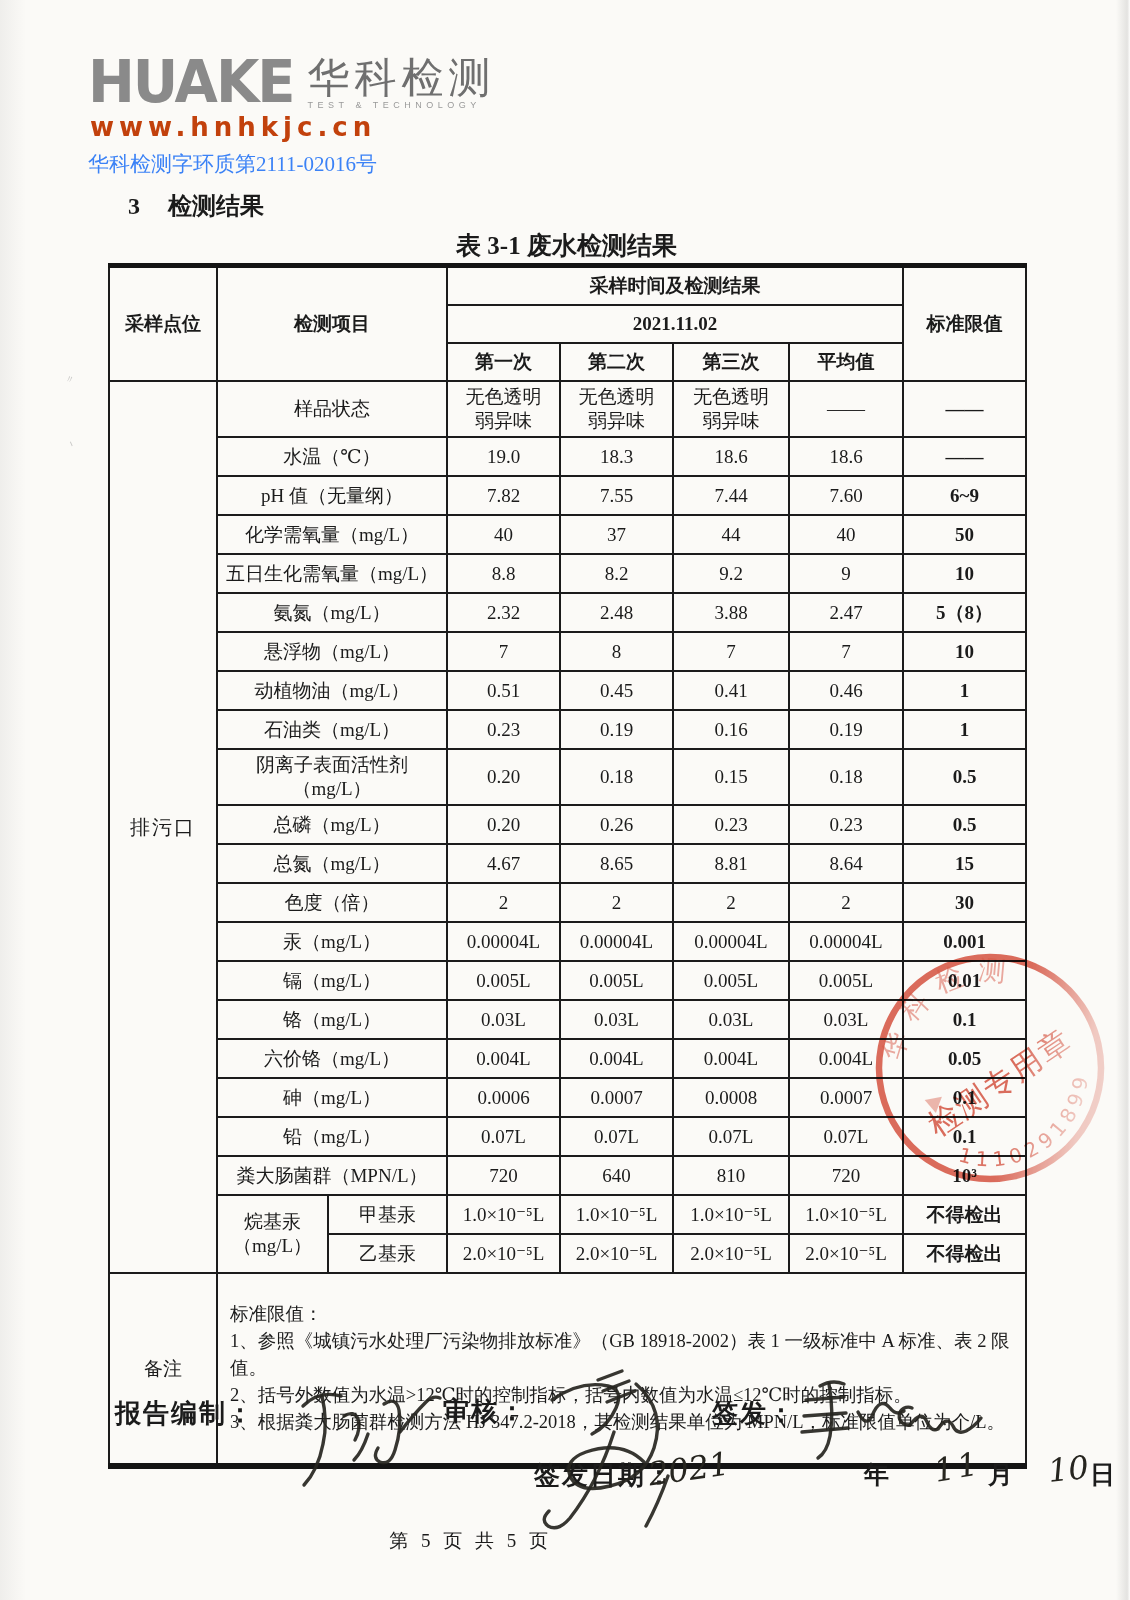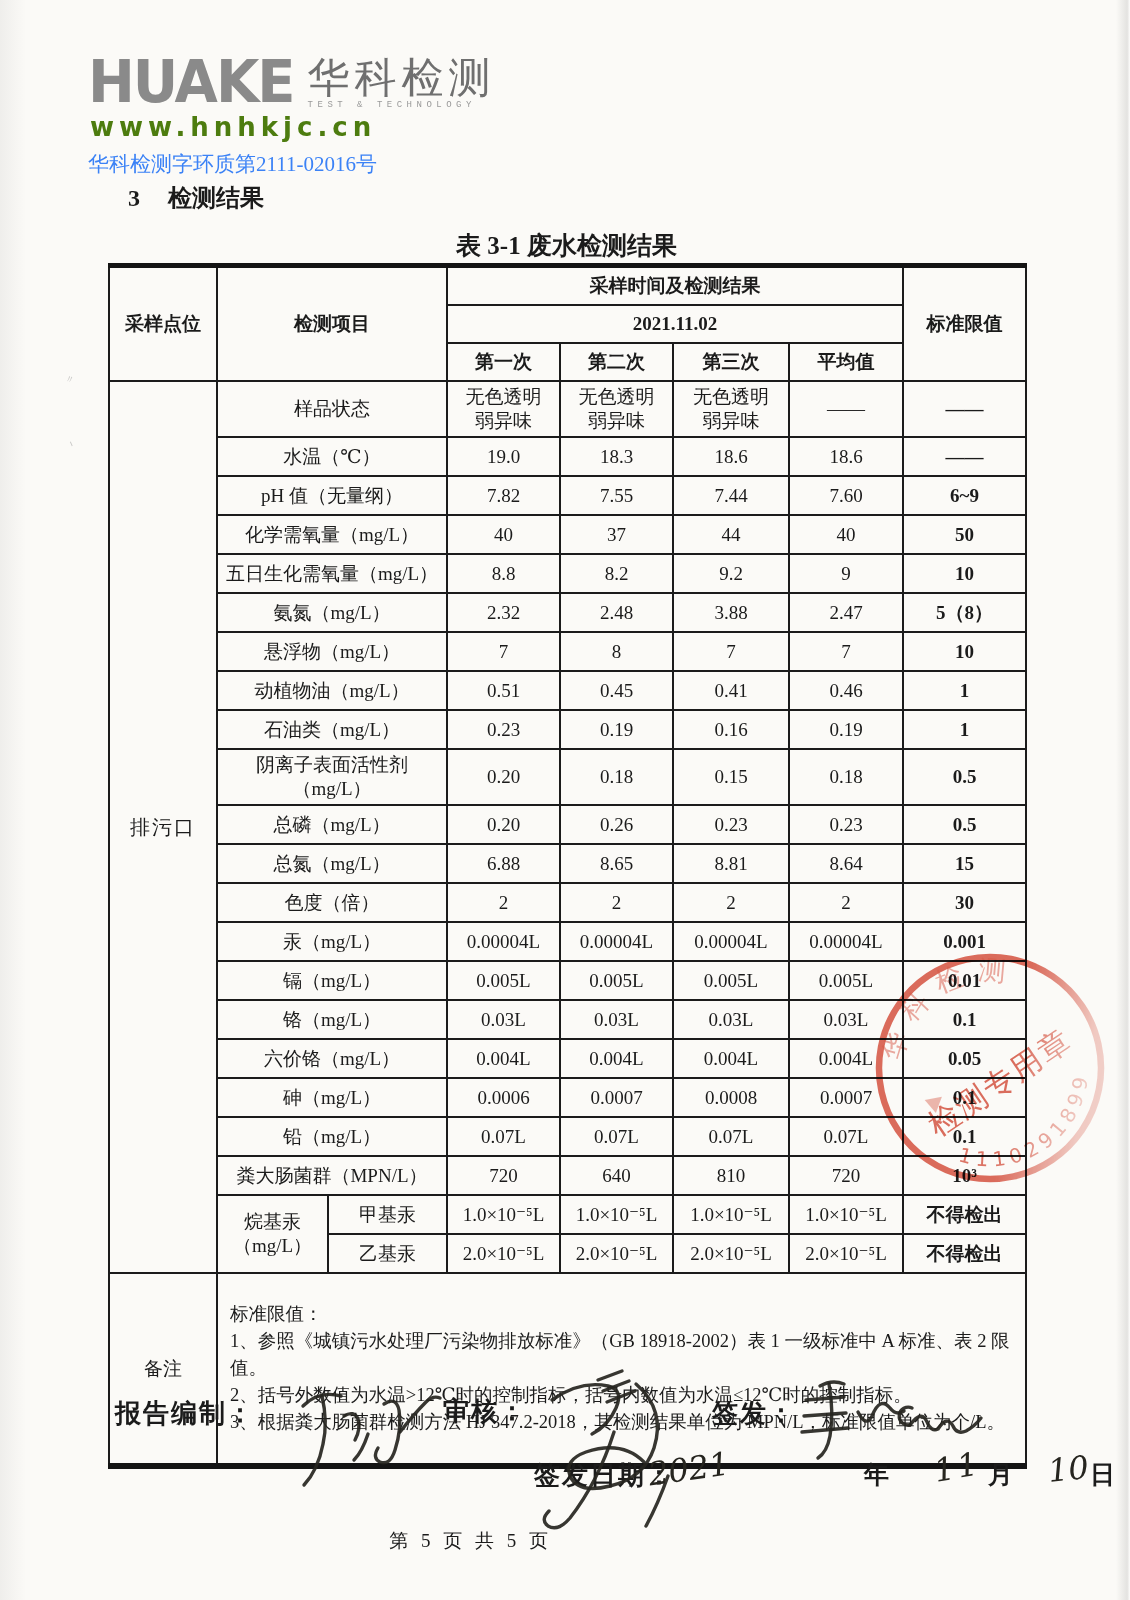--- a/index.html
+++ b/index.html
@@ -13,26 +13,26 @@
     background:linear-gradient(to right,rgba(0,0,0,0),rgba(120,120,120,.18) 80%,rgba(255,255,255,.6));}
   .page-edge-left{position:absolute;left:0;top:0;width:26px;height:100%;
     background:linear-gradient(to right,rgba(150,150,150,.12),rgba(0,0,0,0));}
 
   
   .logo-row{position:absolute;left:88px;top:56px;display:flex;align-items:flex-start;}
   .logo-en{font-family:"DejaVu Sans","Liberation Sans",sans-serif;font-weight:800;
     font-size:56px;line-height:52px;color:#8a8a8a;letter-spacing:-2px;transform:scaleY(1.04);}
   .logo-cn-block{margin-left:14px;}
   .logo-cn{font-size:42px;line-height:44px;color:#6f6f6f;letter-spacing:5px;font-weight:500;}
-  .logo-tagline{font-family:Liberation Mono, monospace;font-size:9px;
+  .logo-tagline{font-family:Liberation Sans, sans-serif;font-size:9px;
     letter-spacing:4.5px;color:#9a9a9a;margin-top:0px;}
   .logo-site{position:absolute;left:90px;top:112px;font-family:"DejaVu Sans","Liberation Sans",sans-serif;
-    font-weight:700;font-size:26px;letter-spacing:5px;color:#4d7c0f;}
+    font-weight:700;font-size:26px;letter-spacing:5px;color:#c2410c;}
   .doc-number{position:absolute;left:88px;top:150px;font-size:21px;color:#3b82f6;}
-  .section-heading{position:absolute;left:128px;top:182px;font-size:24px;font-weight:700;}
+  .section-heading{position:absolute;left:128px;top:190px;font-size:24px;font-weight:700;}
   .section-heading .sec-no{margin-right:28px;}
   .table-title{position:absolute;left:108px;top:229px;width:917px;text-align:center;
     font-size:25px;font-weight:700;}
 
   
   .artifact{position:absolute;color:#9b9b9b;opacity:.5;font-size:11px;transform:rotate(12deg);}
 
   
   .table-wrap{position:absolute;left:108px;top:263px;width:917px;}
   table{border-collapse:collapse;table-layout:fixed;width:917px;
@@ -206,21 +206,21 @@
         <tr>
           <td colspan="2">总磷（mg/L）</td>
           <td>0.20</td>
           <td>0.26</td>
           <td>0.23</td>
           <td>0.23</td>
           <td class="std">0.5</td>
         </tr>
         <tr>
           <td colspan="2">总氮（mg/L）</td>
-          <td>6.88</td>
+          <td>4.67</td>
           <td>8.65</td>
           <td>8.81</td>
           <td>8.64</td>
           <td class="std">15</td>
         </tr>
         <tr>
           <td colspan="2">色度（倍）</td>
           <td>2</td>
           <td>2</td>
           <td>2</td>

